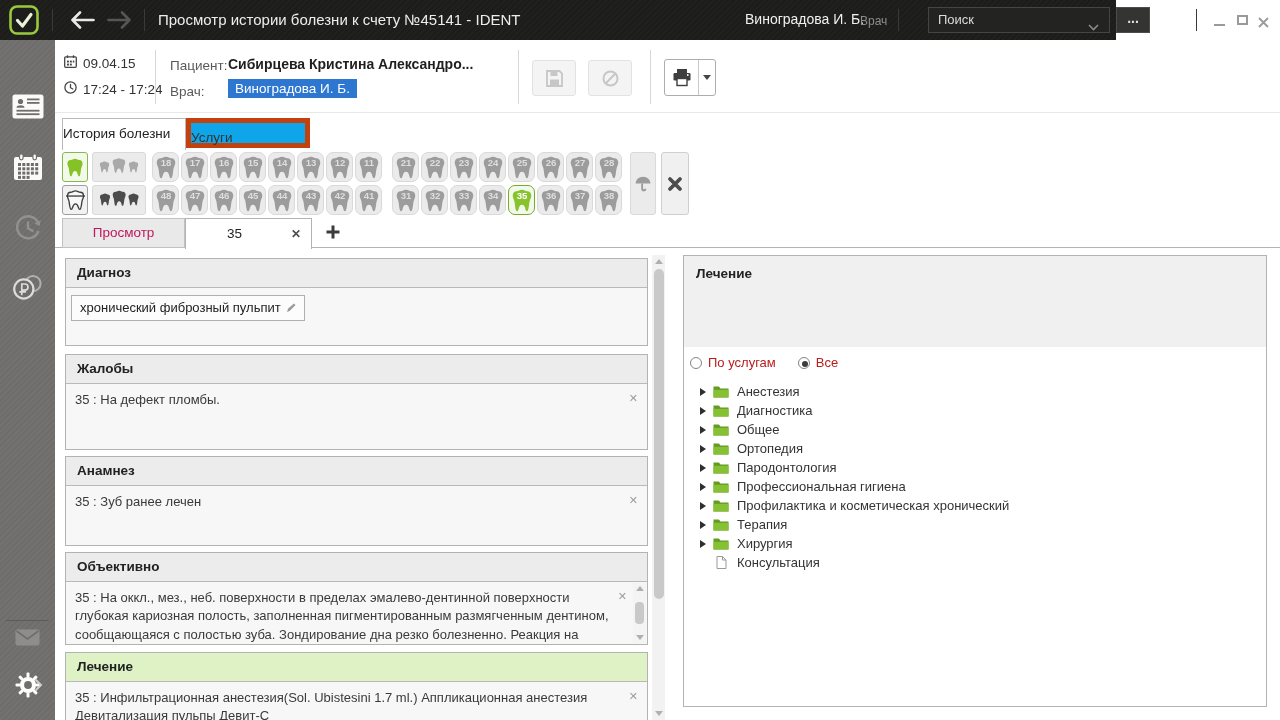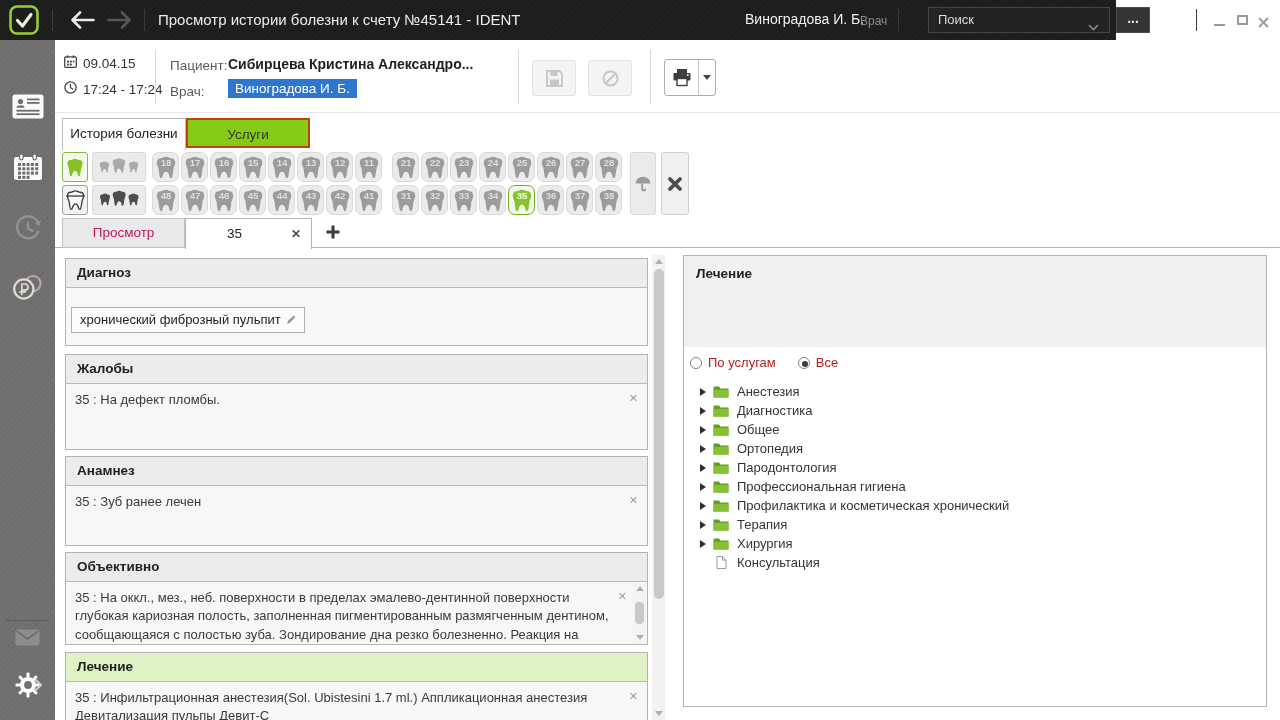--- a/index.html
+++ b/index.html
@@ -39,23 +39,23 @@
   .doctor-chip{position:absolute;font-size:13.5px;color:#fff;background:#2e77d0;padding:2px 7px;white-space:nowrap;cursor:pointer}
   .tool-btn{position:absolute;width:44px;height:36px;background:#f4f4f4;border:1px solid #e2e2e2;border-radius:3px;
     display:flex;align-items:center;justify-content:center}
   .print-btn{position:absolute;left:664px;top:59px;width:52px;height:37px;background:#fff;border:1px solid #adadad;
     border-radius:3px;display:flex;cursor:pointer}
   .print-main{width:34px;display:flex;align-items:center;justify-content:center;border-right:1px solid #c9c9c9}
   .print-arrow{width:16px;display:flex;align-items:center;justify-content:center}
   .caret-down{width:0;height:0;border-left:4px solid transparent;border-right:4px solid transparent;border-top:5px solid #444}
 
   
-  .tab{position:absolute;top:118px;height:30px;width:124px;text-align:center;line-height:29px;font-size:13.5px;cursor:pointer}
+  .tab{position:absolute;top:118px;height:30px;width:124px;text-align:left;line-height:29px;font-size:13.5px;cursor:pointer}
   .tab.active{left:62px;background:#fff;border:1px solid #b9b9b9;border-bottom:none;color:#222;z-index:2;height:32px}
-  .tab.inactive{left:186px;background:#84cc16;border:2px solid #c2410c;color:#333}
+  .tab.inactive{left:186px;background:#0ea5e9;border:5px solid #c2410c;color:#333}
 
   
   .special-btn{position:absolute;border:1px solid #d9d9d9;background:#ebebeb;border-radius:3px;
     display:flex;align-items:center;justify-content:center;padding:0;cursor:pointer}
   #btn-perm{left:62px;top:152px;width:26px;height:30px;background:#f3f9ea;border-color:#86b94c}
   #btn-denture{left:62px;top:185px;width:26px;height:30px;background:#f2f2f2;border-color:#9f9f9f}
   #btn-baby{left:92px;top:152px;width:54px;height:30px}
   #btn-mixed{left:92px;top:185px;width:54px;height:30px}
   #btn-retained{left:630px;top:152px;width:26px;height:63px}
   #btn-clear{left:661px;top:152px;width:28px;height:63px;background:#f0f0f0;border-color:#cfcfcf}
@@ -81,21 +81,21 @@
   .section{position:relative;border:1px solid #b3b3b3;background:#f7f7f7;overflow:hidden}
   .section.diagnosis{height:88px;margin-bottom:8px}
   .section.complaints{height:96px;margin-bottom:6px}
   .section.anamnesis{height:90px;margin-bottom:6px}
   .section.objective{height:93px;margin-bottom:7px}
   .section.treatment{height:72px}
   .sec-h{height:29px;background:#ececec;border-bottom:1px solid #b9b9b9;font-weight:bold;font-size:13.5px;
     line-height:28px;padding-left:11px;color:#222}
   .section.green .sec-h{background:#def2c6}
   .sec-b{position:relative;height:calc(100% - 29px);padding:7px 36px 0 9px;font-size:13px;color:#3a3a3a;line-height:1.42}
-  .chip{display:inline-flex;align-items:center;gap:5px;margin-top:12px;margin-left:-4px;background:#fcfcfc;
+  .chip{display:inline-flex;align-items:center;gap:5px;margin-top:0;margin-left:-4px;background:#fcfcfc;
     border:1px solid #b0b0b0;padding:3px 8px;font-size:13px;color:#222;cursor:pointer}
   .sec-close{position:absolute;top:7px;right:9px;font-size:11px;color:#9d9d9d;cursor:pointer}
   .section.objective .sec-close{right:20px}
   .inner-sb{position:absolute;right:1px;top:1px;bottom:1px;width:13px;background:#f4f4f4;display:flex;
     flex-direction:column;align-items:center;justify-content:space-between;padding:3px 0;cursor:pointer}
   .sb-up{width:0;height:0;border-left:4px solid transparent;border-right:4px solid transparent;border-bottom:5px solid #b0b0b0}
   .sb-down{width:0;height:0;border-left:4px solid transparent;border-right:4px solid transparent;border-top:5px solid #b0b0b0}
   .sb-thumb{width:9px;height:22px;background:#c9c9c9;border-radius:4px}
 
   

